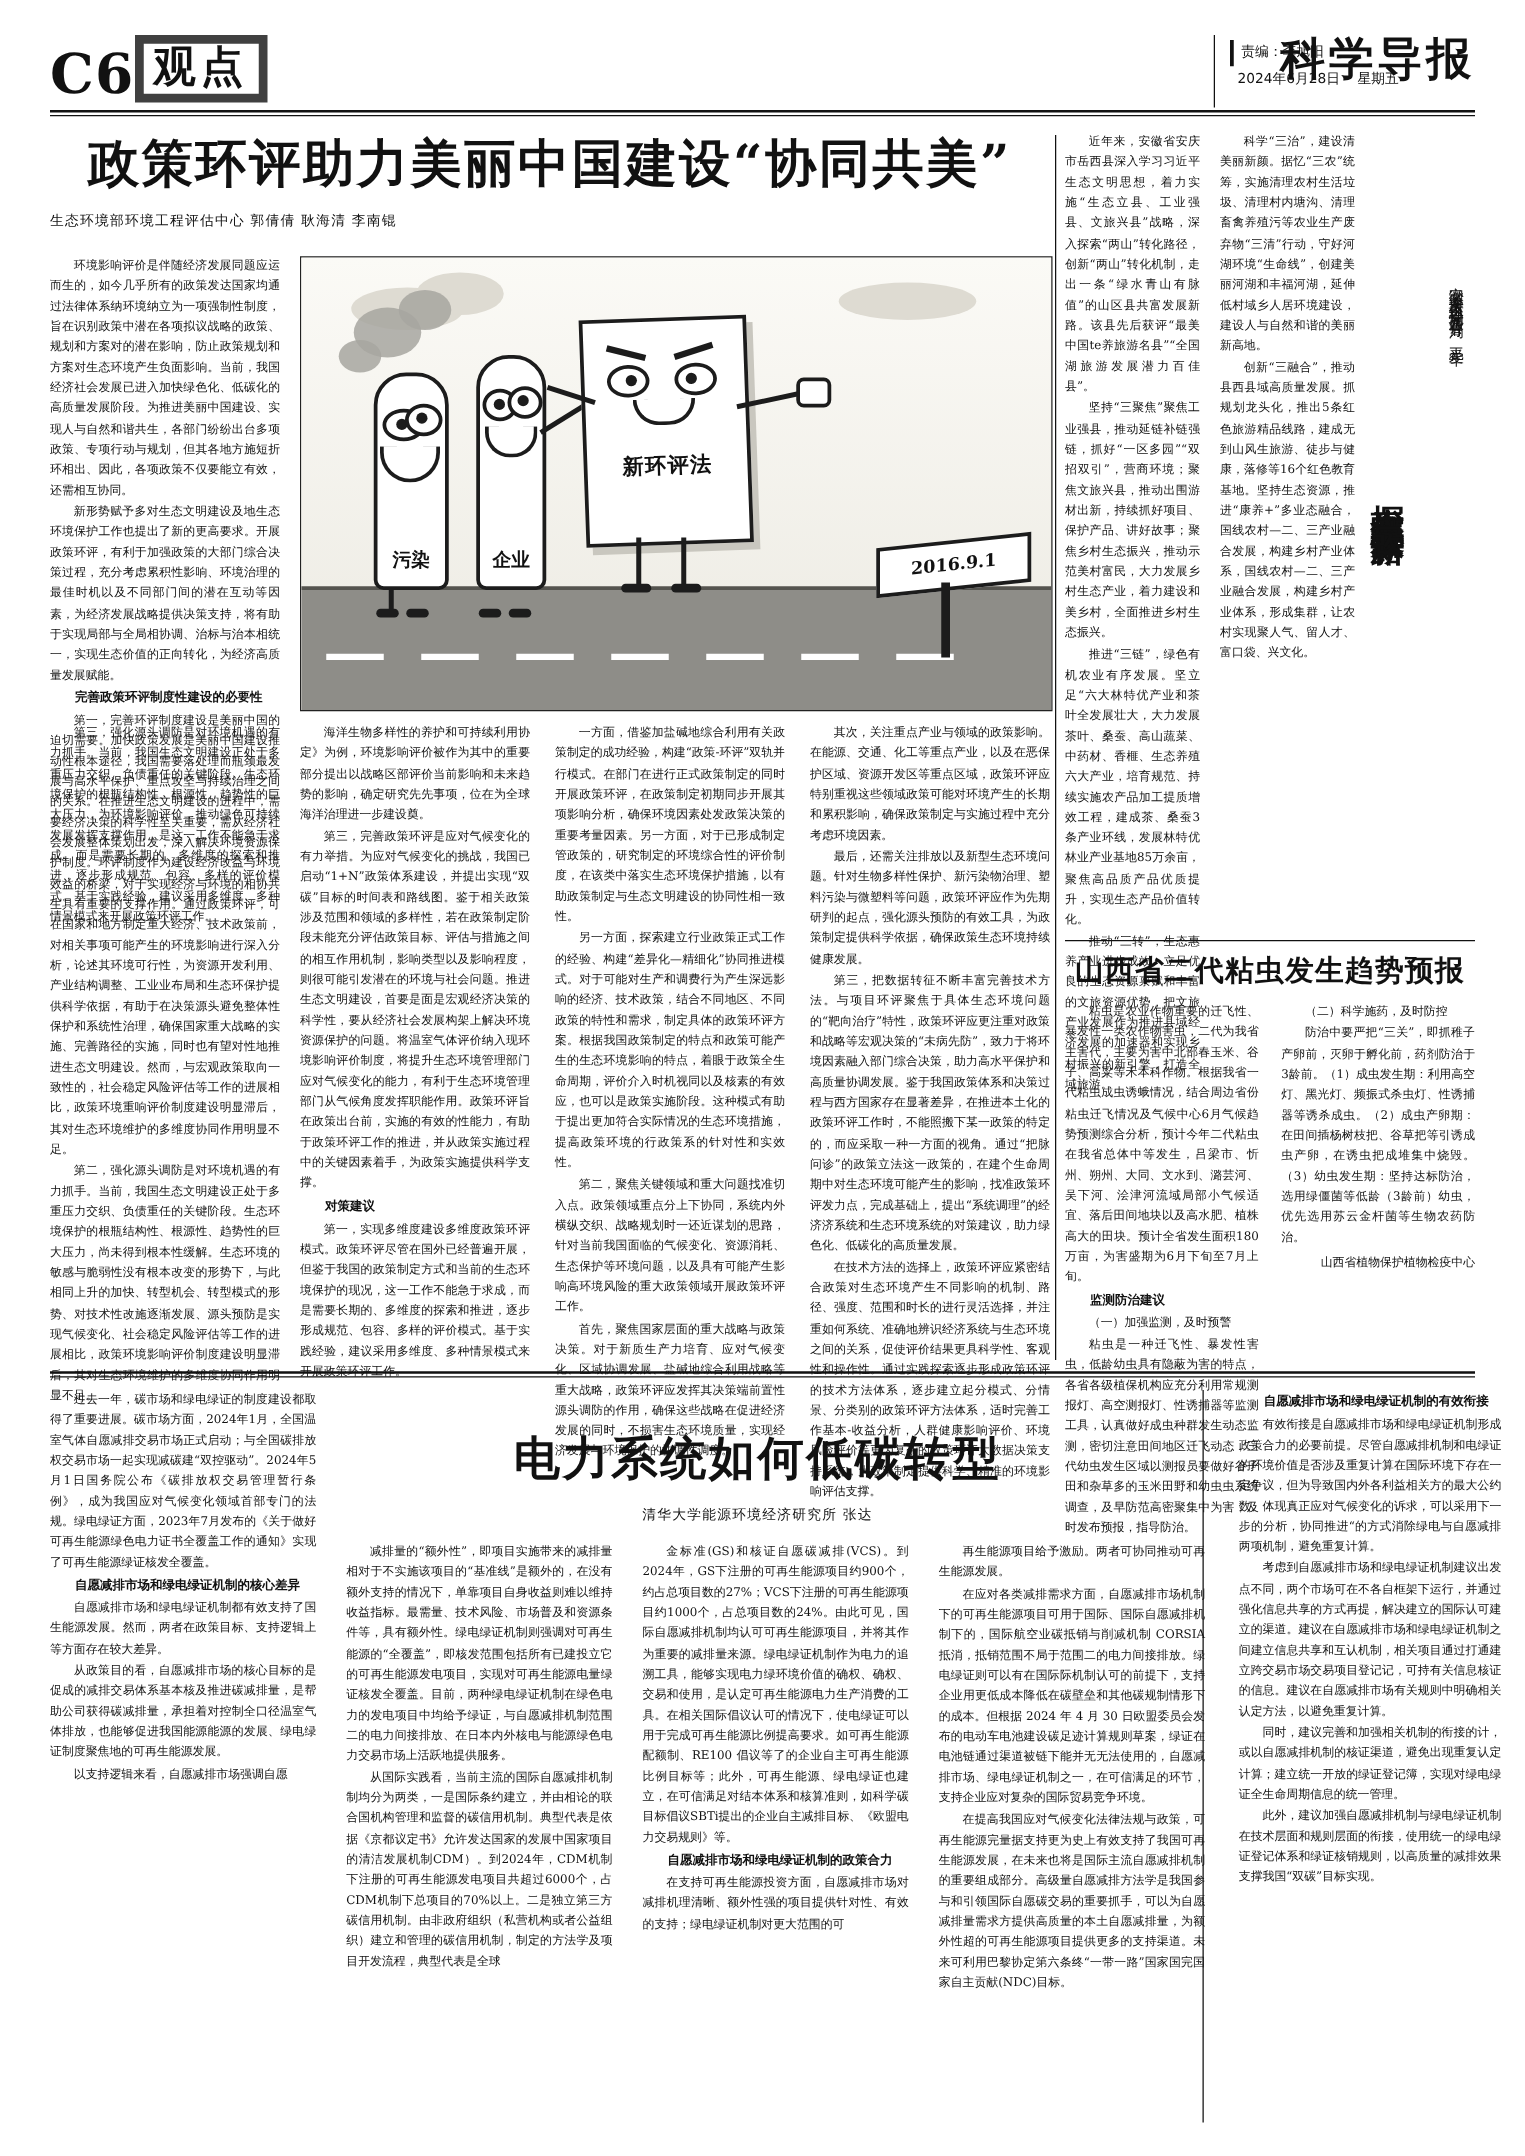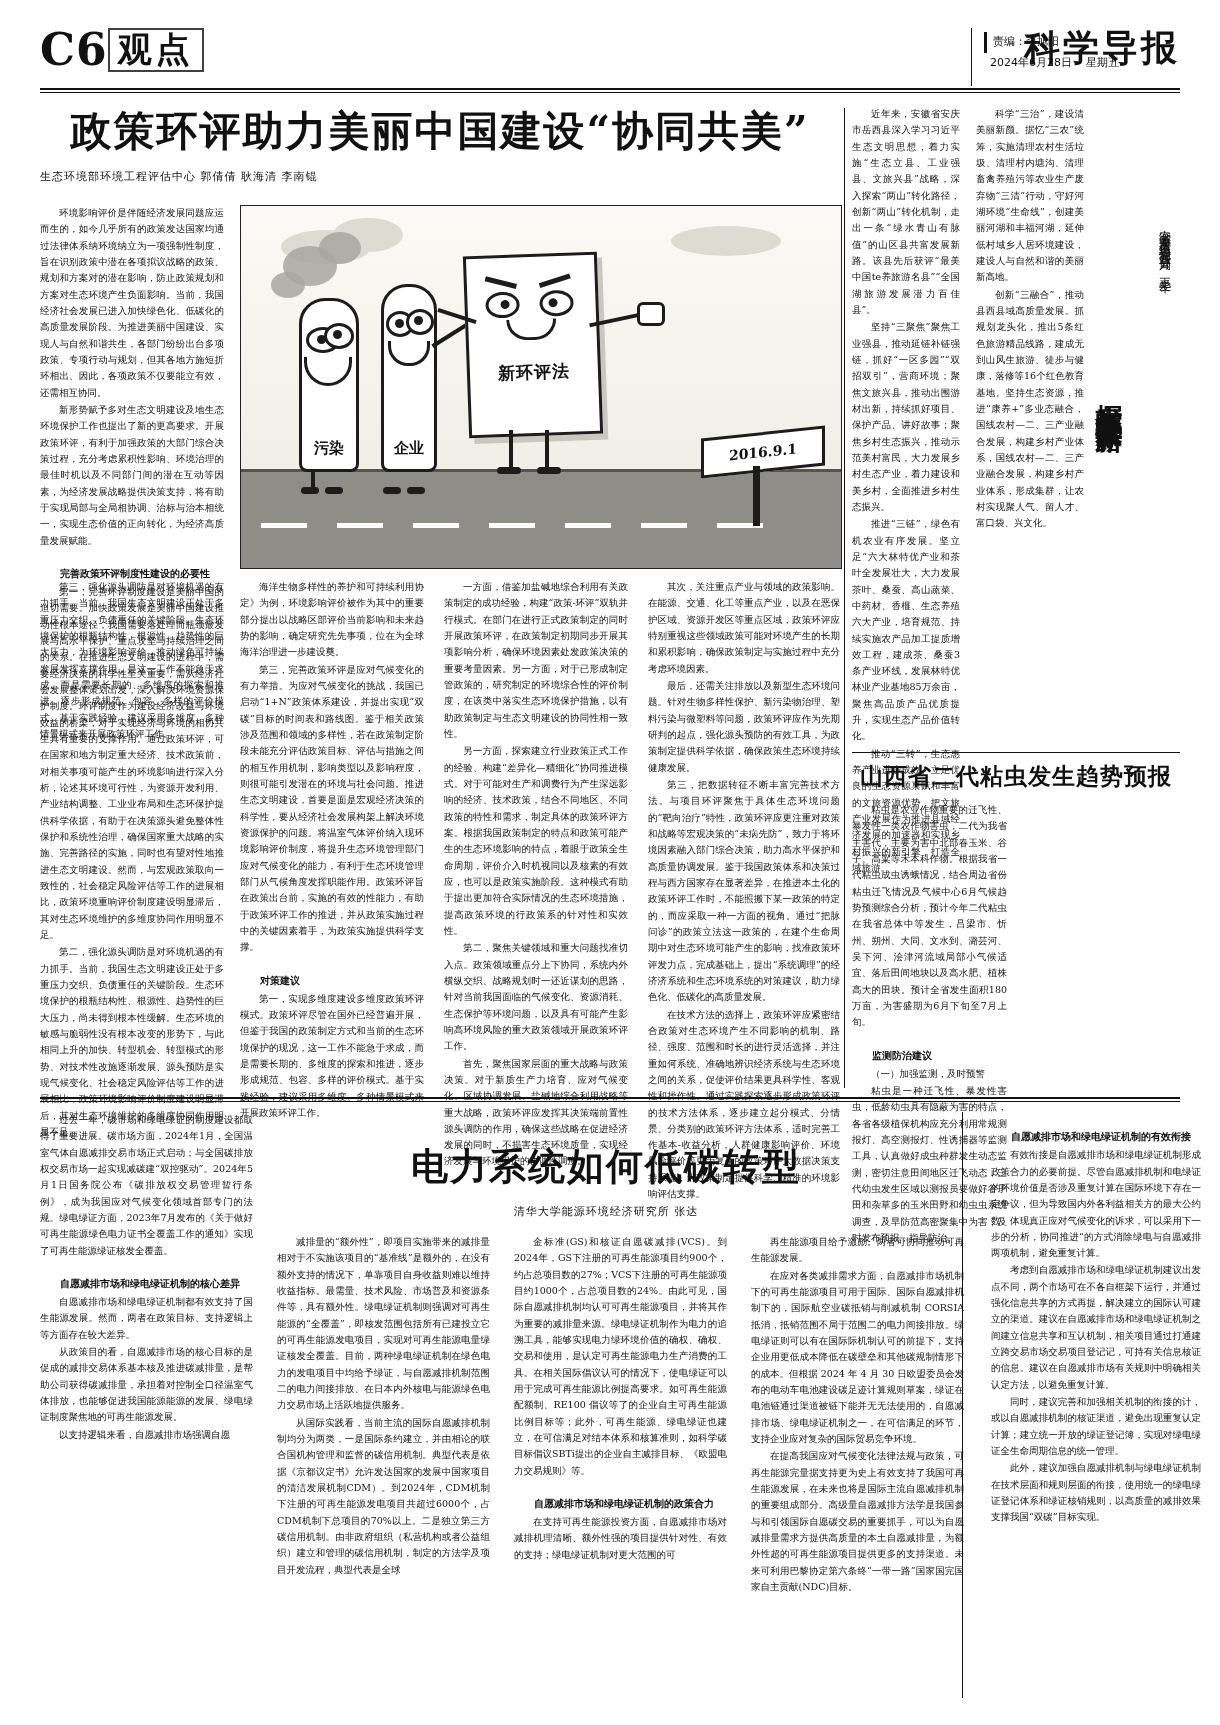--- a/index.html
+++ b/index.html
@@ -3,32 +3,32 @@
 <meta charset="utf-8">
 <style>
   html,body{margin:0;padding:0;background:#fff;}
   body{width:1220px;height:1725px;font-family:"DejaVu Sans","Liberation Sans",sans-serif;color:#111;}
   .page{position:relative;width:1220px;height:1725px;background:#fff;overflow:hidden;}
 
   
   .masthead{position:absolute;left:40px;top:28px;width:1140px;height:62px;}
   .mh-left{position:absolute;left:0;top:0;display:flex;align-items:flex-end;gap:0;}
   .mh-c6{font-family:"DejaVu Serif","Liberation Serif",serif;font-size:44px;font-weight:700;letter-spacing:1px;line-height:1;}
-  .mh-box{border:2px solid #404040;padding:2px 8px 4px 8px;}
+  .mh-box{border:7px solid #404040;padding:2px 8px 4px 8px;}
   .mh-box span{font-family:"DejaVu Serif","Liberation Serif",serif;font-size:34px;font-weight:700;letter-spacing:4px;line-height:1;display:inline-block;}
   .mh-right{position:absolute;right:0;top:0;text-align:right;}
   .mh-paper{font-family:"DejaVu Serif","Liberation Serif",serif;font-size:36px;font-weight:700;letter-spacing:3px;line-height:1.1;}
   .mh-rule{position:absolute;left:0;top:60px;width:1140px;border-top:2px solid #111;}
   .mh-rule2{position:absolute;left:0;top:64px;width:1140px;border-top:1px solid #111;}
   .mh-divider{position:absolute;right:208px;top:0;width:1px;height:58px;background:#111;}
 
   
   .col-text{font-family:"DejaVu Serif","Liberation Serif",serif;font-size:9.5px;line-height:1.72;text-align:justify;text-justify:inter-ideograph;}
   .col-text p{margin:0 0 1px 0;text-indent:2em;}
-  .sub-h{font-weight:700;font-size:10px;margin:16px 0 2px 0;text-indent:2em;font-family:Liberation Sans, sans-serif;}
+  .sub-h{font-weight:700;font-size:10px;margin:1px 0 2px 0;text-indent:2em;font-family:Liberation Sans, sans-serif;}
 
   
   .art1{position:absolute;left:40px;top:100px;width:800px;}
   .art1-title{font-family:"DejaVu Serif","Liberation Serif",serif;font-size:41px;font-weight:700;letter-spacing:2px;text-align:center;line-height:1.15;margin:8px 0 0 0;}
   .art1-byline{text-align:left;font-size:11px;margin-top:14px;letter-spacing:1px;font-family:"DejaVu Serif","Liberation Serif",serif;}
 
   .art1-body{position:absolute;left:40px;top:205px;width:800px;height:880px;}
   .c1{position:absolute;left:0;top:0;width:184px;}
   .cartoon{position:absolute;left:200px;top:0;width:600px;height:362px;border:1px solid #222;background:#f3f2ee;overflow:hidden;}
   .c2{position:absolute;left:200px;top:374px;width:184px;}
@@ -257,20 +257,25 @@
   <div class="side2">
     <div class="side2-rule"></div>
     <div class="side2-title">山西省二代粘虫发生趋势预报</div>
     <div class="side2-cols">
       <div class="s2c a col-text">
         <p>粘虫是农业作物重要的迁飞性、暴发性一类农作物害虫，二代为我省主害代，主要为害中北部春玉米、谷子、高粱等禾本科作物。根据我省一代粘虫成虫诱蛾情况，结合周边省份粘虫迁飞情况及气候中心6月气候趋势预测综合分析，预计今年二代粘虫在我省总体中等发生，吕梁市、忻州、朔州、大同、文水到、潞芸河、吴下河、浍津河流域局部小气候适宜、落后田间地块以及高水肥、植株高大的田块。预计全省发生面积180万亩，为害盛期为6月下旬至7月上旬。</p>
         <div class="sub-h">监测防治建议</div>
         <p>（一）加强监测，及时预警</p>
         <p>粘虫是一种迁飞性、暴发性害虫，低龄幼虫具有隐蔽为害的特点，各省各级植保机构应充分利用常规测报灯、高空测报灯、性诱捕器等监测工具，认真做好成虫种群发生动态监测，密切注意田间地区迁飞动态，三代幼虫发生区域以测报员要做好谷子田和杂草多的玉米田野和幼虫虫系统调查，及早防范高密聚集中为害，及时发布预报，指导防治。</p>
       </div>
+      <div class="s2c b col-text">
+        <p>（二）科学施药，及时防控</p>
+        <p>防治中要严把“三关”，即抓稚子产卵前，灭卵于孵化前，药剂防治于3龄前。（1）成虫发生期：利用高空灯、黑光灯、频振式杀虫灯、性诱捕器等诱杀成虫。（2）成虫产卵期：在田间插杨树枝把、谷草把等引诱成虫产卵，在诱虫把成堆集中烧毁。（3）幼虫发生期：坚持达标防治，选用绿僵菌等低龄（3龄前）幼虫，优先选用苏云金杆菌等生物农药防治。</p>
+        <div class="side2-sign">山西省植物保护植物检疫中心</div>
+      </div>
     </div>
   </div>
 
   <div class="hsep"></div>
   <div class="hsep2"></div>
 
   <div class="art2">
     <div class="a2-title">电力系统如何低碳转型</div>
     <div class="a2-byline">清华大学能源环境经济研究所 张达</div>
 

